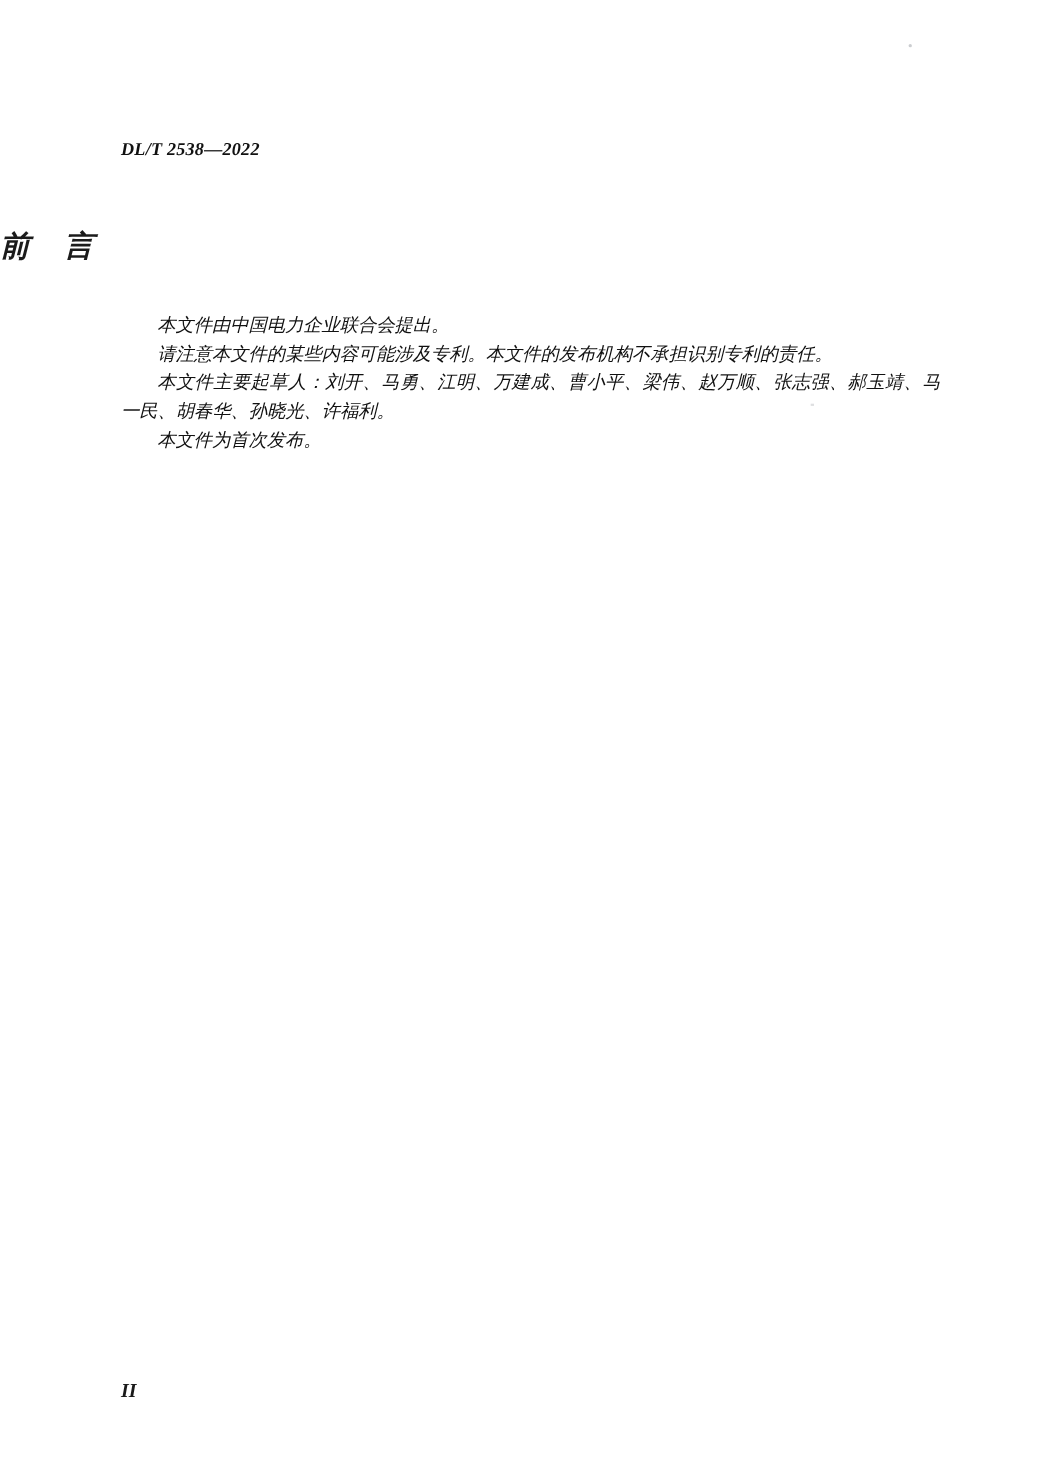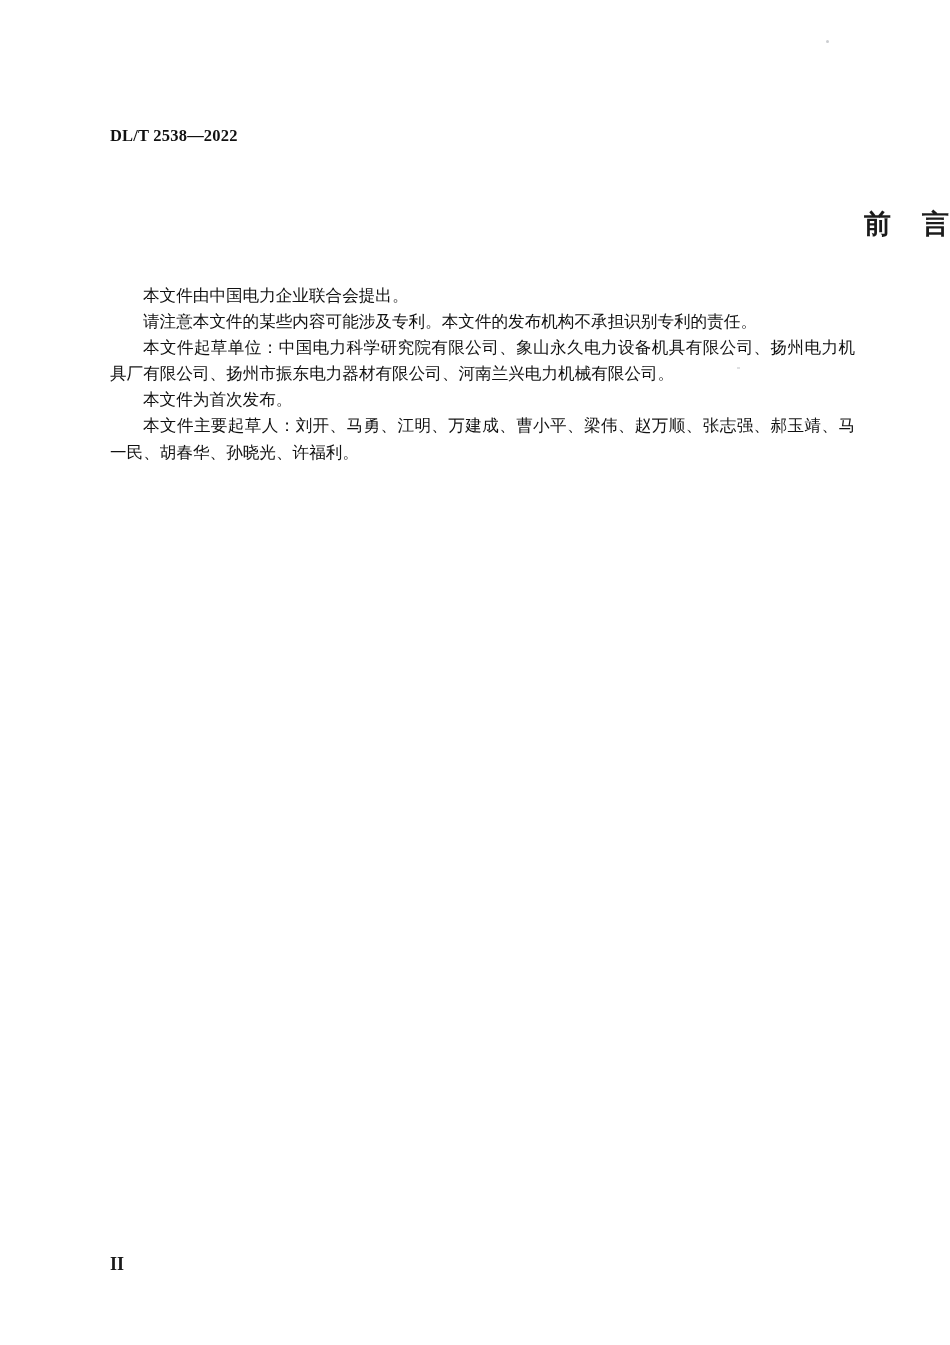--- a/index.html
+++ b/index.html
@@ -13,20 +13,21 @@
     position: relative;
     font-family: "Liberation Serif", "DejaVu Serif", serif;
     color: #000000;
     overflow: hidden;
   }
 
   .page {
     position: absolute;
     inset: 0;
     background: #ffffff;
+    font-style: italic;
   }
 
   
   .header {
     position: absolute;
     left: 110px;
     top: 126px;
     font-family: "Liberation Serif", "DejaVu Serif", serif;
     font-weight: bold;
     font-size: 16.5px;
@@ -34,21 +35,21 @@
     color: #111111;
     white-space: nowrap;
   }
 
   
   .doc-title {
     position: absolute;
     left: 0;
     right: 0;
     top: 206px;
-    text-align: right;
+    text-align: left;
     font-family: "DejaVu Sans", "Liberation Sans", sans-serif;
     font-weight: bold;
     font-size: 27px;
     letter-spacing: 1px;
     color: #1b1b1b;
   }
   .doc-title .gap {
     display: inline-block;
     width: 30px;
   }
@@ -112,23 +113,22 @@
 
   <div class="header">DL/T 2538—2022</div>
 
   <div class="doc-title">
     <span>前</span><span class="gap"></span><span>言</span>
   </div>
 
   <div class="body-block">
     <p class="para">本文件由中国电力企业联合会提出。</p>
     <p class="para">请注意本文件的某些内容可能涉及专利。本文件的发布机构不承担识别专利的责任。</p>
-    <p class="para">本文件起草单位：中国电力科学研究院有限公司、象山永久电力设备机具有限公司、扬州电力机具厂有限公司、扬州市振东电力器材有限公司、河南兰兴电力机械有限公司。</p>
+    <p class="para">本文件主要起草人：刘开、马勇、江明、万建成、曹小平、梁伟、赵万顺、张志强、郝玉靖、马一民、胡春华、孙晓光、许福利。</p>
     <p class="para">本文件为首次发布。</p>
-    <p class="para">本文件主要起草人：刘开、马勇、江明、万建成、曹小平、梁伟、赵万顺、张志强、郝玉靖、马一民、胡春华、孙晓光、许福利。</p>
   </div>
 
   <div class="folio">II</div>
 
   <div class="scan-speck"></div>
   <div class="scan-speck2"></div>
 
 </div>
 
 </body></html>

